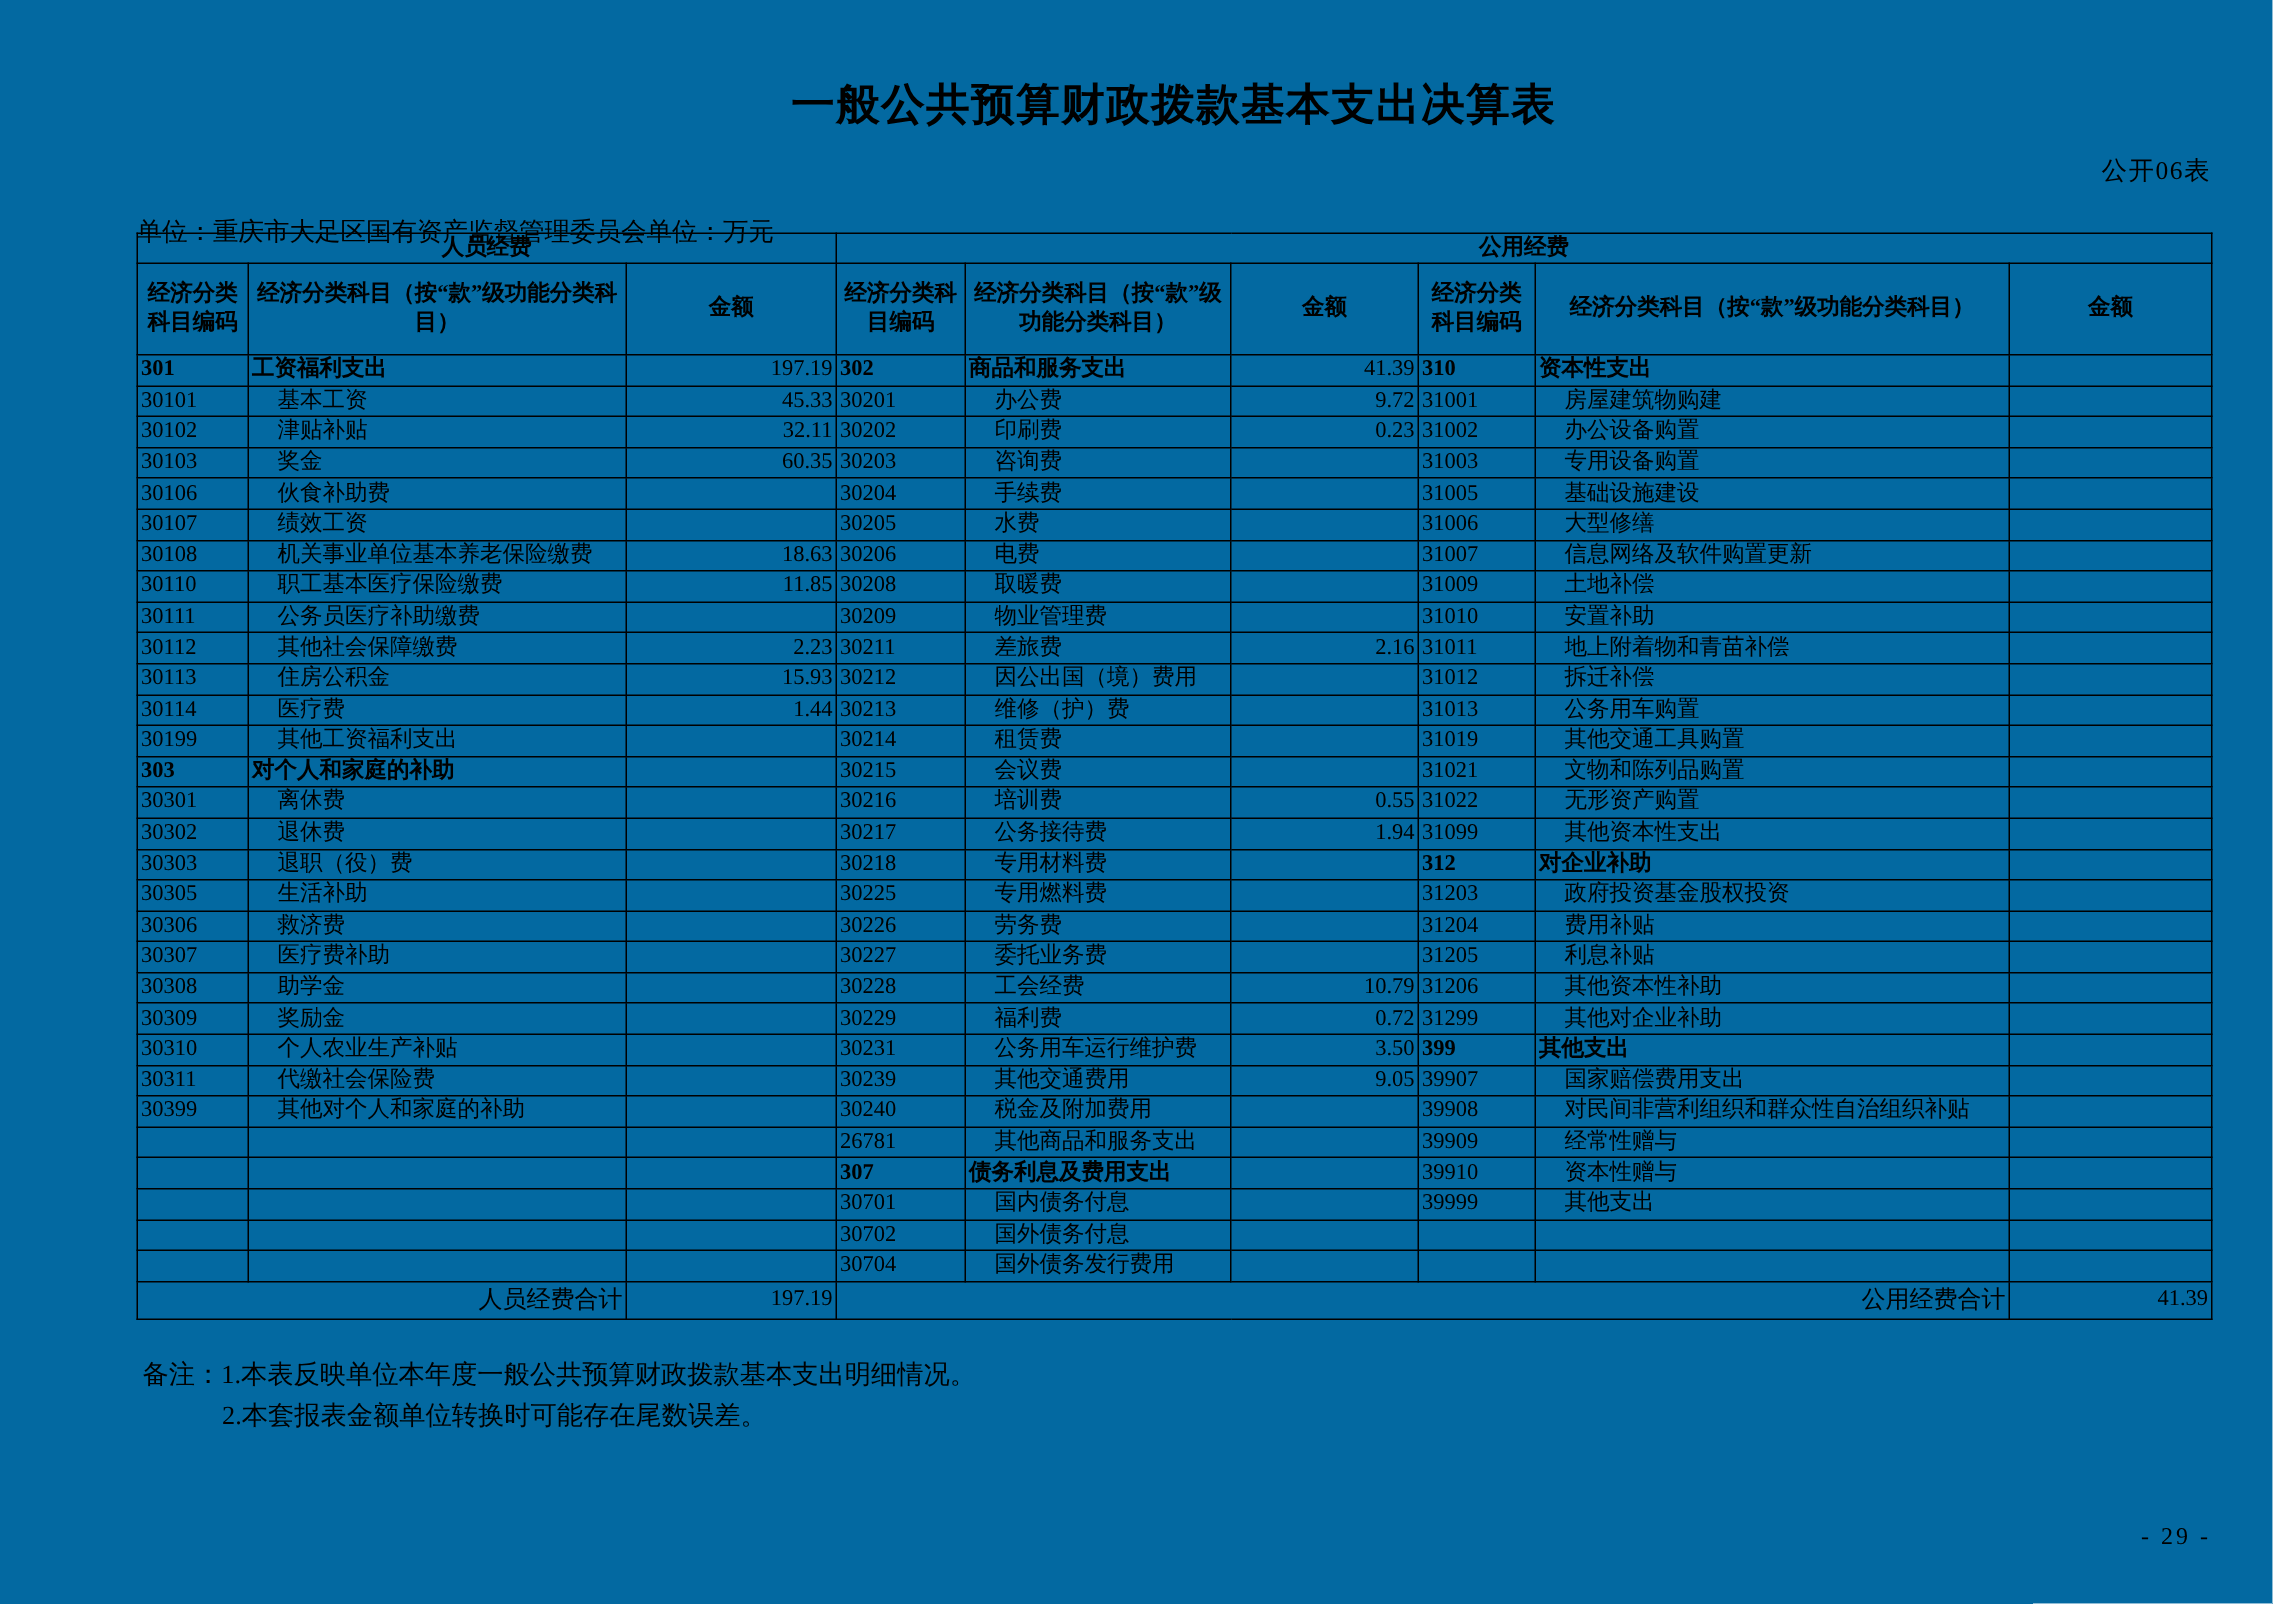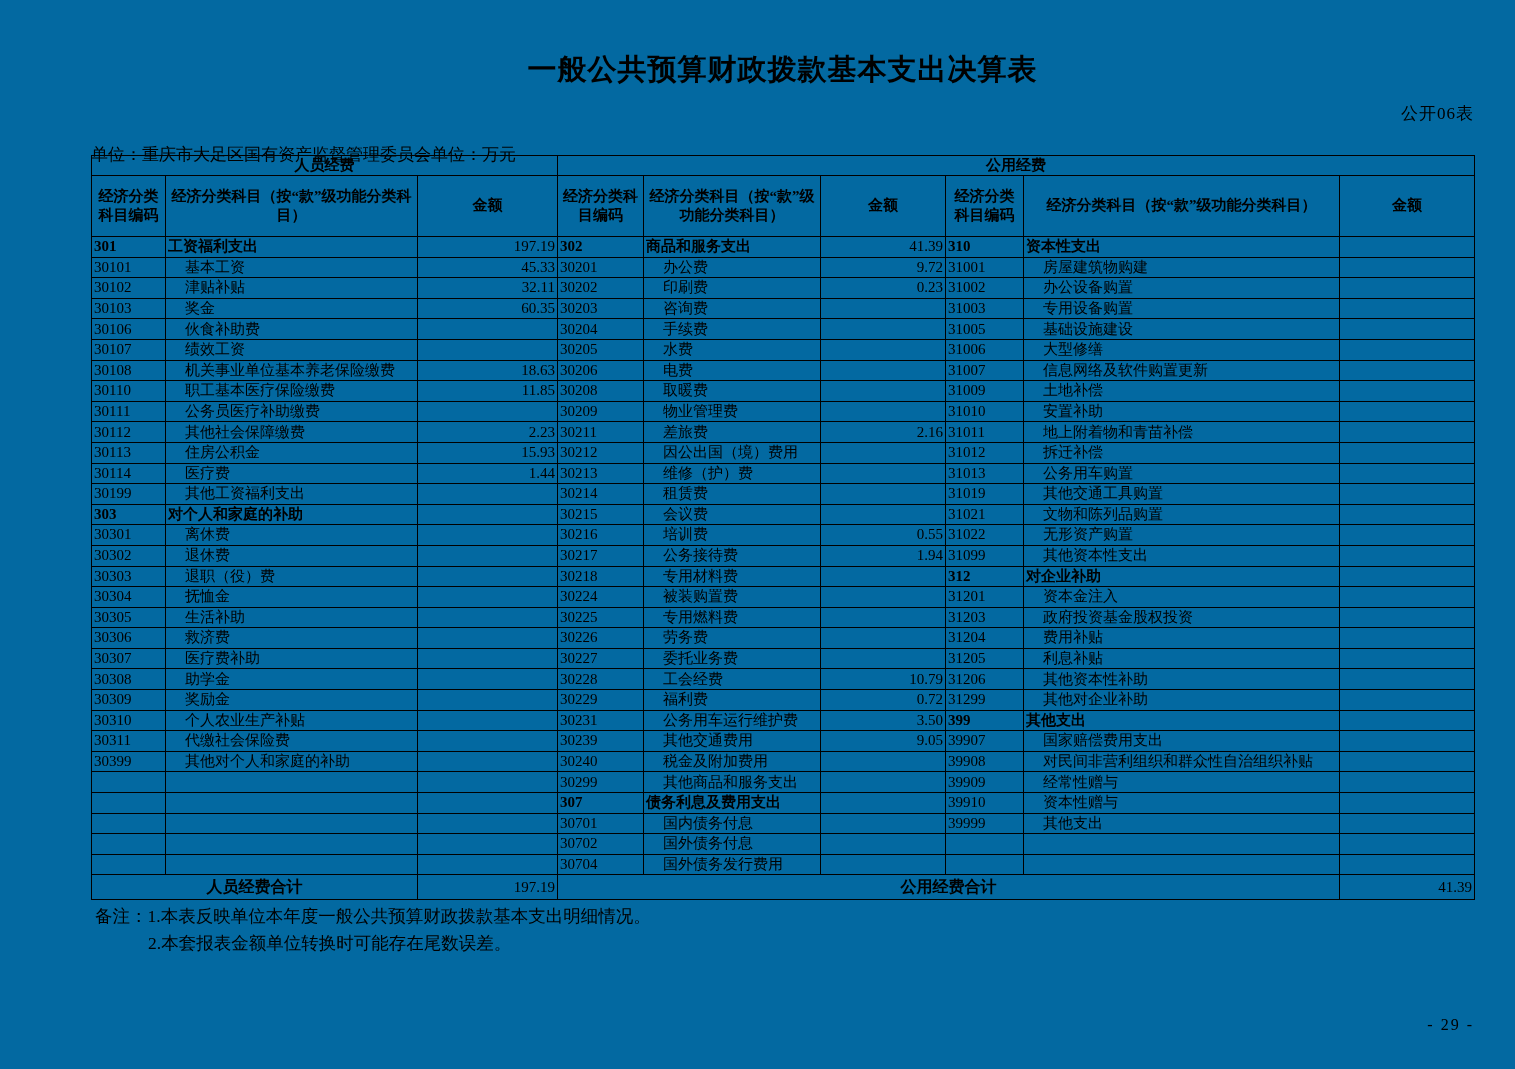--- a/index.html
+++ b/index.html
@@ -38,21 +38,21 @@
   }
   tr.group-row th{height:19px;font-weight:bold;text-align:center;font-size:15px;}
   tr.colhead-row th{height:60px;font-weight:bold;text-align:center;font-size:15px;line-height:1.3;}
   tbody td{height:19.6px;white-space:nowrap;}
   td.code{text-align:left;padding-left:3px;}
   td.name{text-align:left;padding-left:3px;}
   td.name.ind{padding-left:19px;}
   td.amt{text-align:right;padding-right:2px;}
   .cat{font-weight:bold;}
   tfoot td{height:24px;}
-  tfoot td.total-label{text-align:center;font-weight:bold;font-size:16px;}
+  tfoot td.total-label{text-align:right;font-weight:normal;font-size:16px;}
   tfoot td.amt{font-size:15px;}
   .notes{
     position:absolute;left:95px;top:903px;
     font-size:17.5px;line-height:27px;
   }
   .notes .note-line2{padding-left:53px;}
   .page-number{
     position:absolute;left:91px;top:1016px;width:1383px;
     text-align:right;font-size:16px;letter-spacing:2px;
   }
@@ -282,31 +282,20 @@
           <td class="name ind">退职（役）费</td>
           <td class="amt"></td>
           <td class="code">30218</td>
           <td class="name ind">专用材料费</td>
           <td class="amt"></td>
           <td class="code cat">312</td>
           <td class="name cat">对企业补助</td>
           <td class="amt"></td>
         </tr>
         <tr>
-          <td class="code">30304</td>
-          <td class="name ind">抚恤金</td>
-          <td class="amt"></td>
-          <td class="code">30224</td>
-          <td class="name ind">被装购置费</td>
-          <td class="amt"></td>
-          <td class="code">31201</td>
-          <td class="name ind">资本金注入</td>
-          <td class="amt"></td>
-        </tr>
-        <tr>
           <td class="code">30305</td>
           <td class="name ind">生活补助</td>
           <td class="amt"></td>
           <td class="code">30225</td>
           <td class="name ind">专用燃料费</td>
           <td class="amt"></td>
           <td class="code">31203</td>
           <td class="name ind">政府投资基金股权投资</td>
           <td class="amt"></td>
         </tr>
@@ -384,21 +373,21 @@
           <td class="name ind">税金及附加费用</td>
           <td class="amt"></td>
           <td class="code">39908</td>
           <td class="name ind">对民间非营利组织和群众性自治组织补贴</td>
           <td class="amt"></td>
         </tr>
         <tr>
           <td class="code"></td>
           <td class="name ind"></td>
           <td class="amt"></td>
-          <td class="code">30299</td>
+          <td class="code">26781</td>
           <td class="name ind">其他商品和服务支出</td>
           <td class="amt"></td>
           <td class="code">39909</td>
           <td class="name ind">经常性赠与</td>
           <td class="amt"></td>
         </tr>
         <tr>
           <td class="code"></td>
           <td class="name ind"></td>
           <td class="amt"></td>

